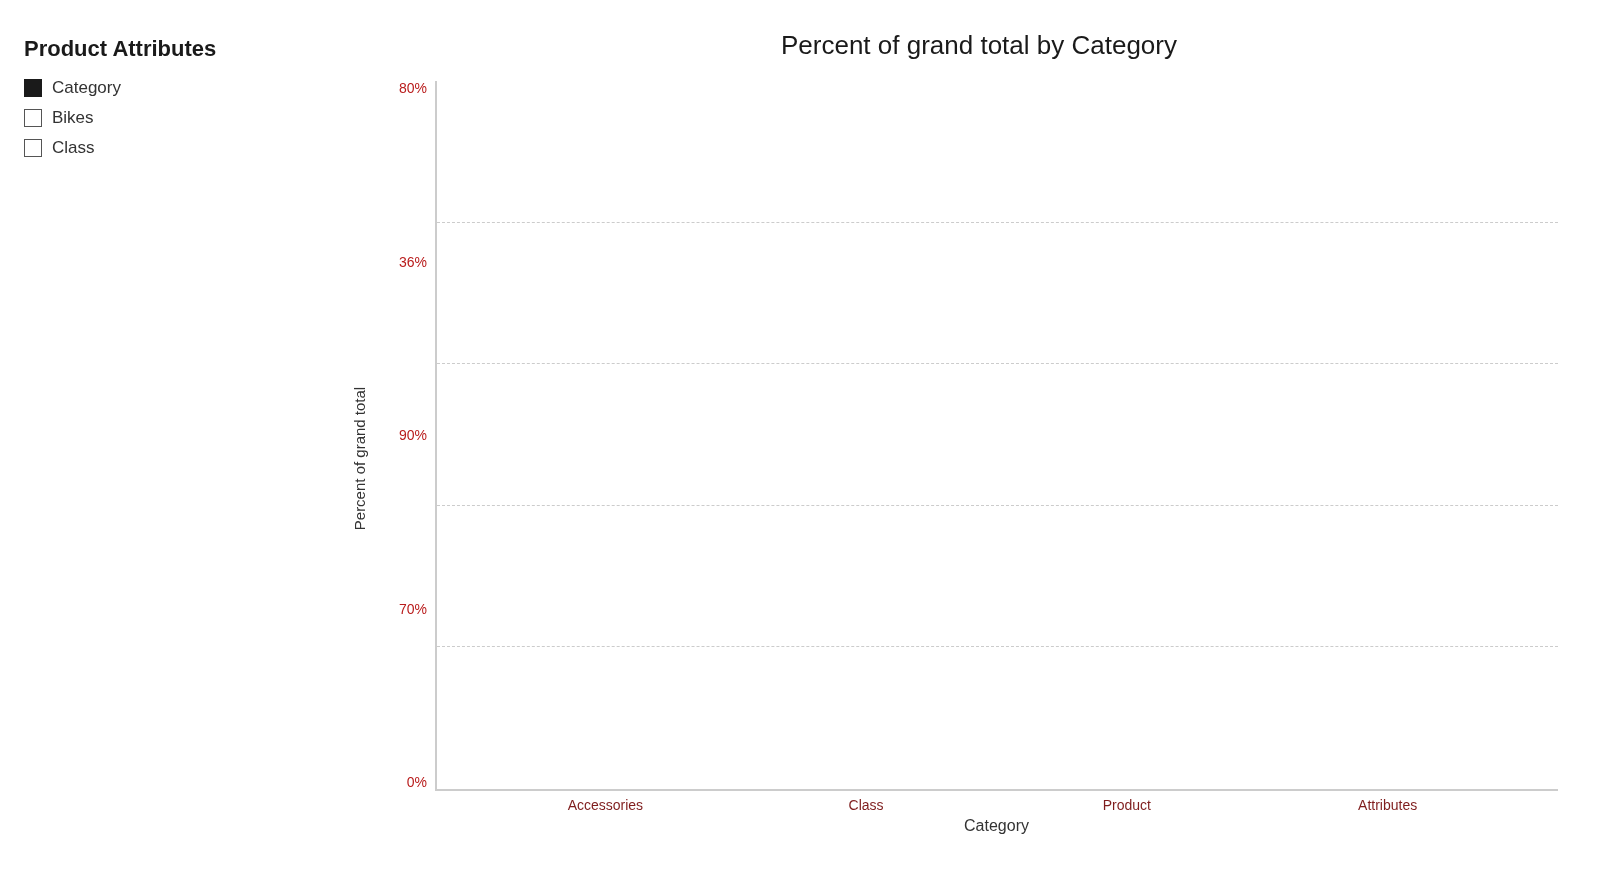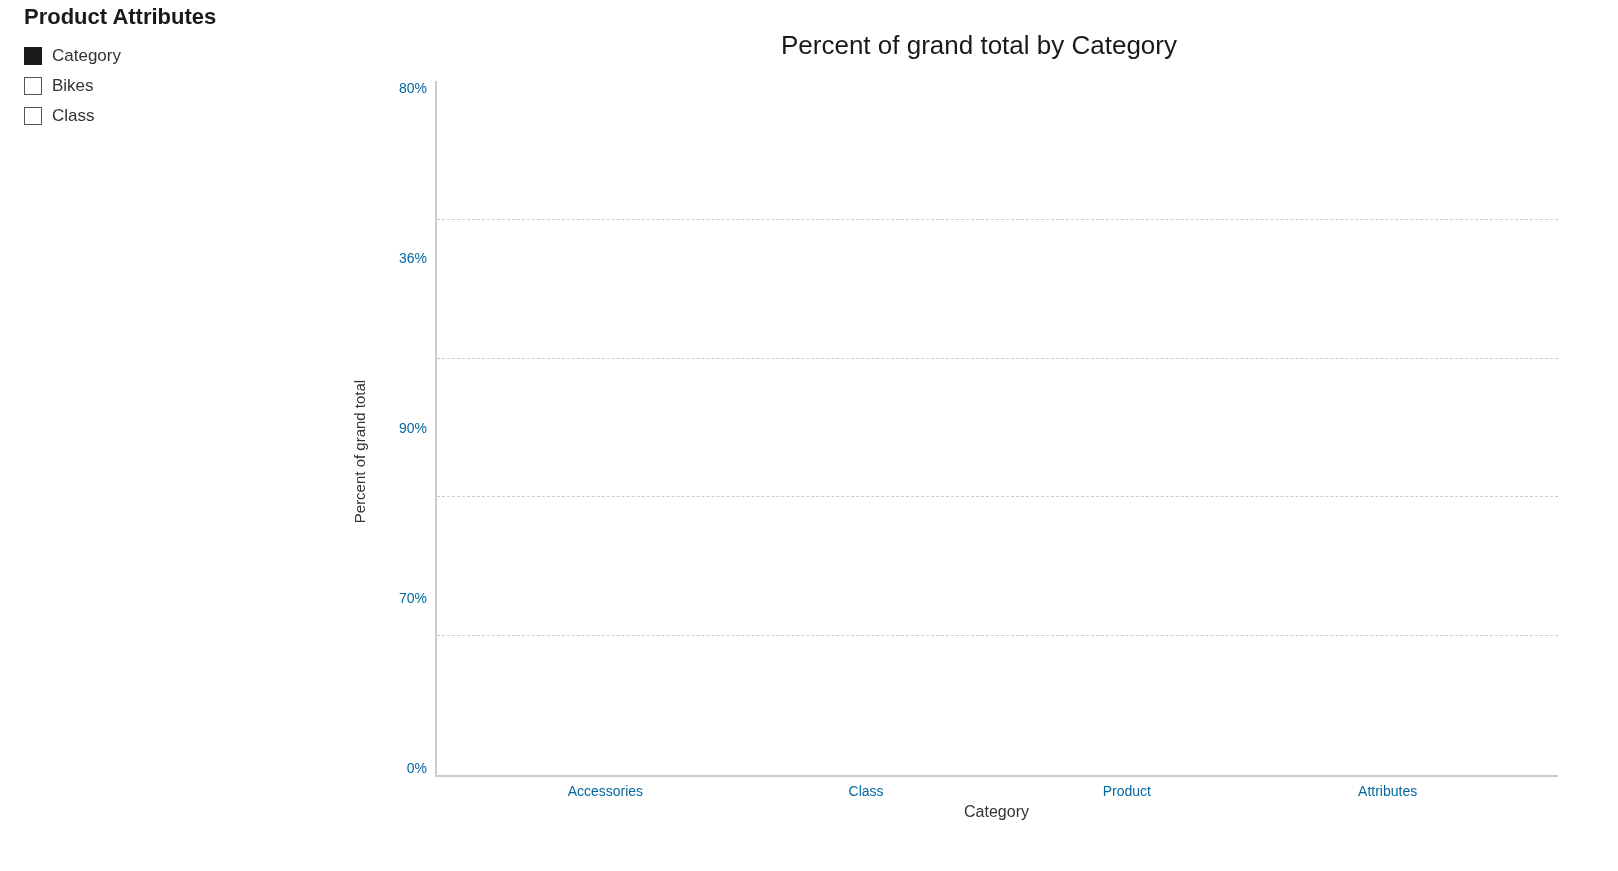--- a/index.html
+++ b/index.html
@@ -8,21 +8,21 @@
       font-family: 'Segoe UI', Arial, sans-serif;
       width: 1618px;
       height: 871px;
       overflow: hidden;
       display: flex;
     }
 
     
     .sidebar {
       width: 320px;
-      padding: 4px 24px;
+      padding: 36px 24px;
       flex-shrink: 0;
     }
     .sidebar-title {
       font-size: 22px;
       font-weight: 600;
       color: #1a1a1a;
       margin-bottom: 16px;
     }
     .legend-item {
       display: flex;
@@ -42,21 +42,21 @@
       border-color: #1a1a1a;
     }
     .legend-label {
       font-size: 17px;
       color: #333;
     }
 
     
     .chart-area {
       flex: 1;
-      padding: 30px 60px 50px 20px;
+      padding: 30px 60px 36px 20px;
       display: flex;
       flex-direction: column;
     }
     .chart-title {
       font-size: 26px;
       font-weight: 500;
       color: #1a1a1a;
       text-align: center;
       margin-bottom: 20px;
       padding-left: 60px;
@@ -100,21 +100,21 @@
     
     .y-axis {
       width: 55px;
       display: flex;
       flex-direction: column-reverse;
       justify-content: space-between;
       padding-bottom: 2px;
     }
     .y-tick {
       font-size: 14px;
-      color: #0369a1;
+      color: #b91c1c;
       text-align: right;
       padding-right: 8px;
       line-height: 1;
     }
 
     
     .chart-body {
       flex: 1;
       position: relative;
       border-left: 2px solid #ccc;
@@ -161,21 +161,21 @@
     
     .x-axis {
       display: flex;
       flex-direction: row;
       justify-content: space-around;
       padding: 6px 40px 0 40px;
       margin-left: 55px;
     }
     .x-tick {
       font-size: 14px;
-      color: #0369a1;
+      color: #7f1d1d;
       text-align: center;
       width: 120px;
     }
 
     
     .x-axis-label {
       text-align: center;
       font-size: 16px;
       font-weight: 500;
       color: #333;

